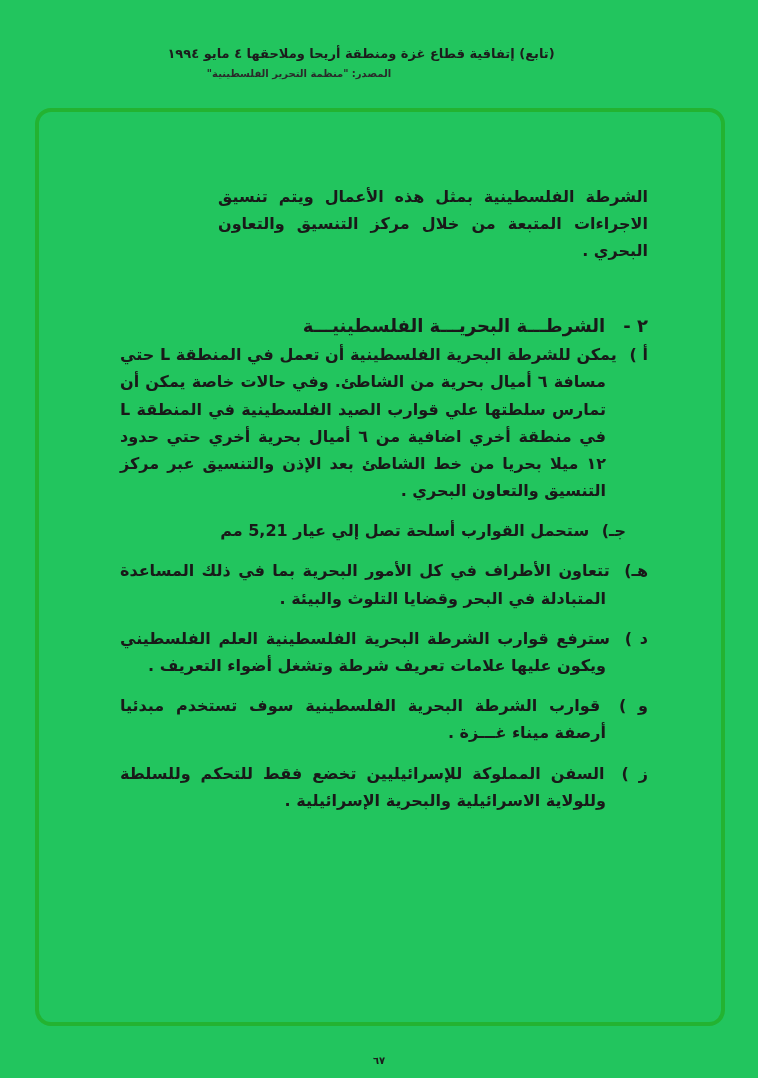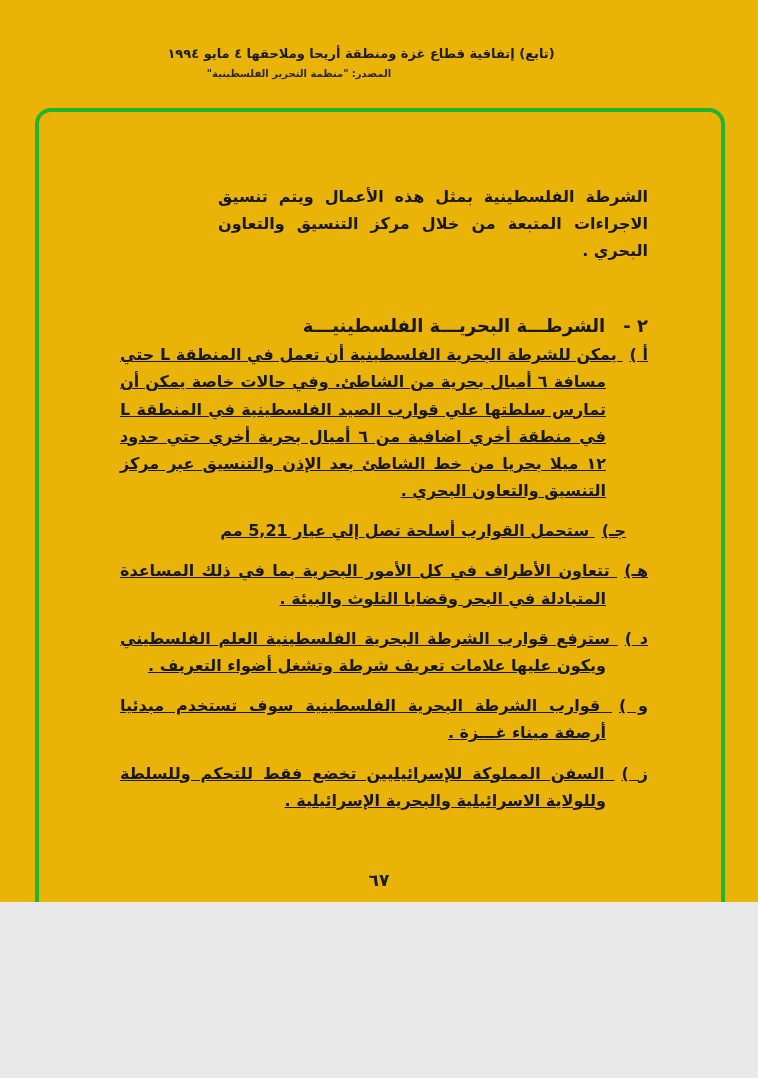--- a/index.html
+++ b/index.html
@@ -1,23 +1,23 @@
 <!DOCTYPE html>
 <html lang="ar"><head>
 <meta charset="utf-8">
 <style>
   * { box-sizing: border-box; margin: 0; padding: 0; }
   html, body { background: #e9e9e9; }
   body { font-family: "DejaVu Sans", sans-serif; }
   .page {
     position: relative;
     width: 758px;
-    height: 902px;
+    height: 1078px;
     margin: 0 auto;
-    background: #eab308;
+    background: #22c55e;
     overflow: hidden;
     color: #1c1c1c;
   }
   
   .header {
     position: absolute;
     top: 46px;
     left: 0;
     right: 0;
     text-align: center;
@@ -69,36 +69,35 @@
     font-size: 18px;
     letter-spacing: 0.5px;
     white-space: nowrap;
   }
   .sec-num { display: inline-block; margin-left: 18px; }
   .sec-title { display: inline-block; }
   .item {
     padding-right: 42px;
     text-indent: -42px;
     margin-bottom: 13px;
-    text-decoration: underline;
   }
   .item .marker {
     display: inline;
     margin-left: 7px;
     white-space: nowrap;
   }
   .item-indented { margin-right: 22px; }
   
   .page-number {
     position: absolute;
     bottom: 12px;
     left: 0;
     right: 0;
     text-align: center;
-    font-size: 17px;
+    font-size: 10px;
     font-weight: bold;
     direction: rtl;
   }
 </style>
 </head>
 <body>
 
 <div class="page">
 
   <div class="header">

